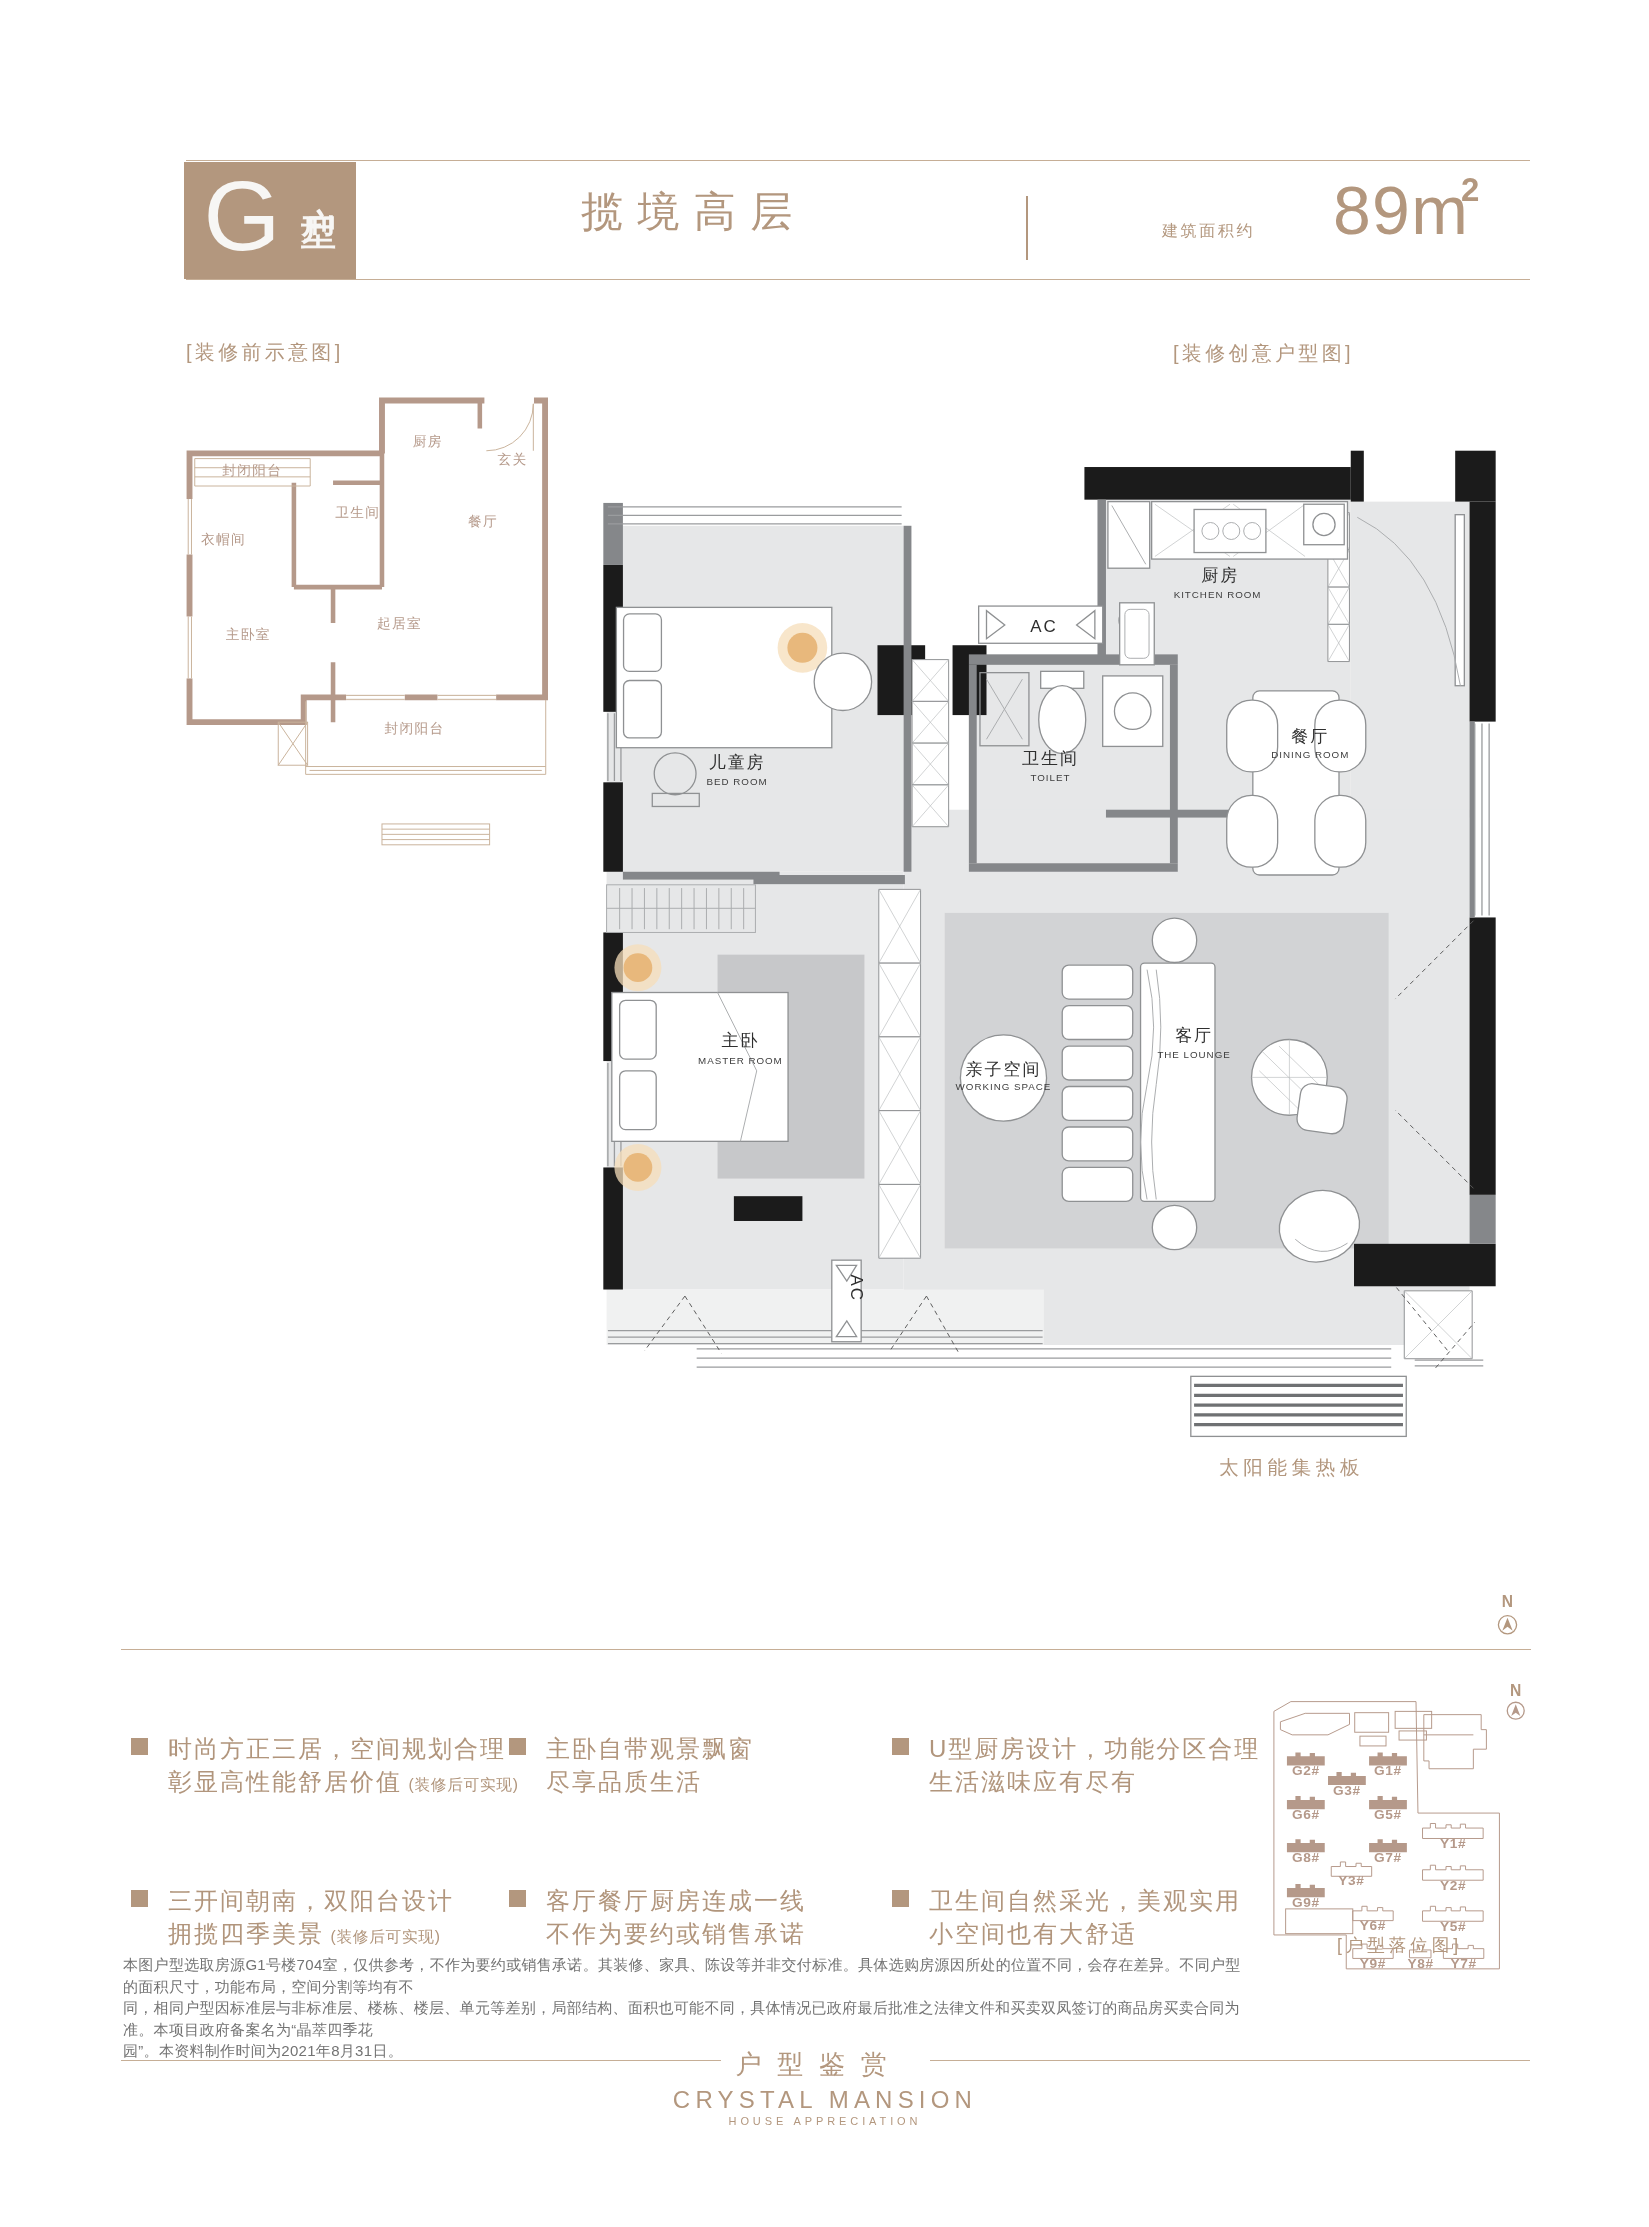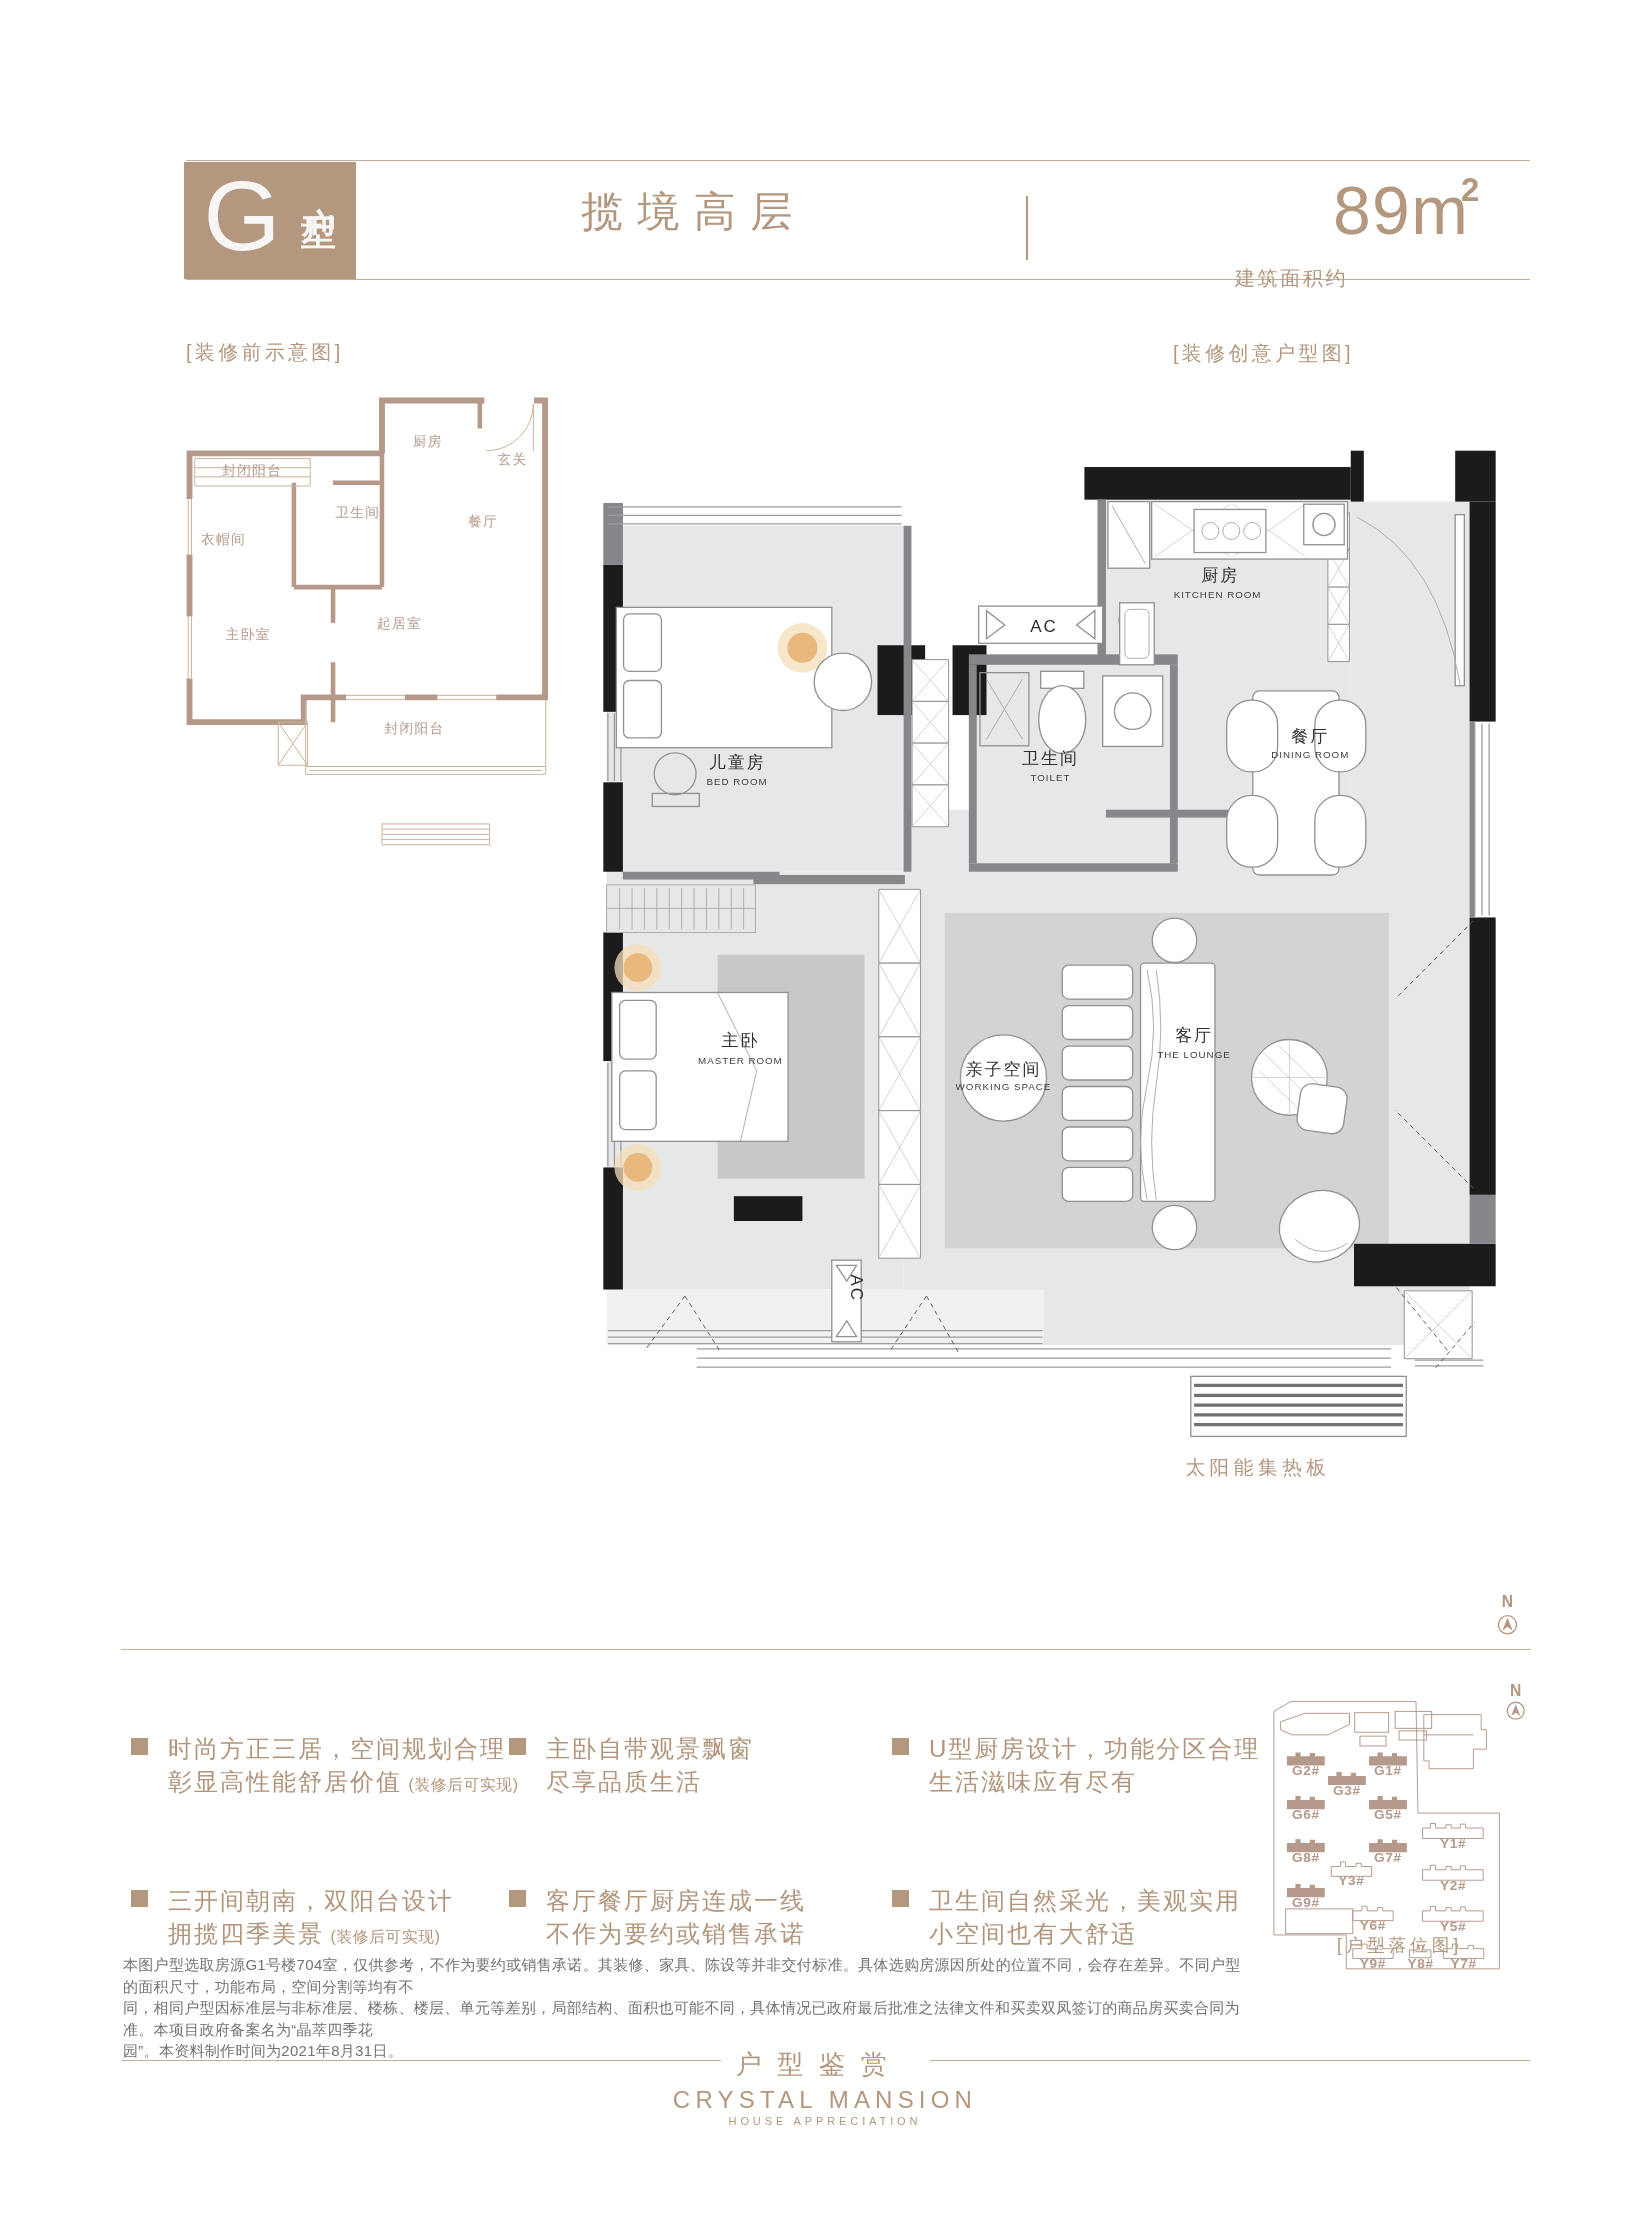--- a/index.html
+++ b/index.html
@@ -8,40 +8,40 @@
   .abs{position:absolute;}
 
   
   .hline{position:absolute;height:1.3px;background:#c6ae96;}
   .badge{position:absolute;left:184px;top:162px;width:172px;height:117px;background:#b3977e;}
   .badge-g{position:absolute;left:19.6px;top:-5.2px;font-size:99px;font-weight:300;color:#f7f6f4;line-height:117px;}
   .badge-hx{position:absolute;right:14.4px;top:15.7px;writing-mode:vertical-rl;font-size:35px;font-weight:600;
             color:#f7f6f4;letter-spacing:9.1px;}
   .title{position:absolute;left:581px;top:184px;font-size:42px;letter-spacing:14.4px;color:#b3977e;font-weight:400;}
   .vdiv{position:absolute;left:1026px;top:196px;width:2px;height:64px;background:#b3977e;}
-  .area-prefix{position:absolute;left:1235px;top:221px;font-size:20px;letter-spacing:2.6px;color:#b3977e;margin-top:44px;}
+  .area-prefix{position:absolute;left:1162px;top:221px;font-size:16px;letter-spacing:2.6px;color:#b3977e;}
   .area-value{position:absolute;left:1333px;top:171px;font-size:68px;font-weight:400;color:#b3977e;letter-spacing:1.3px;}
   .area-sup{position:absolute;left:1461px;top:171px;font-size:33px;font-weight:600;color:#b3977e;}
 
   .sec-label{position:absolute;font-size:20px;letter-spacing:3.3px;color:#b3977e;}
 
   
   .feature{position:absolute;display:flex;}
   .fmark{width:17px;height:17px;background:#b3977e;margin-top:5.2px;flex:0 0 17px;}
   .ftext{margin-left:20px;}
   .fl1{font-size:24px;color:#b1957c;letter-spacing:2px;white-space:nowrap;}
   .fl2{font-size:24px;color:#b1957c;letter-spacing:2px;margin-top:1px;white-space:nowrap;}
   .fnote{font-size:15.7px;letter-spacing:0.7px;margin-left:6.5px;}
 
   .disclaimer{position:absolute;left:123px;top:1954px;width:1129px;font-size:15px;line-height:21.5px;
               color:#737373;letter-spacing:0.3px;}
 
   .sep{position:absolute;left:121px;top:1649px;width:1410px;height:1.3px;background:#c6ae96;}
 
-  .solar-label{position:absolute;left:1170px;top:1454px;width:176px;text-align:center;
+  .solar-label{position:absolute;left:1219px;top:1454px;width:176px;text-align:left;
                font-size:19.6px;letter-spacing:4.6px;color:#b3977e;}
   .site-label{position:absolute;left:1331px;top:1933px;width:137px;text-align:center;
               font-size:17.6px;letter-spacing:3.9px;color:#b3977e;}
 
   
   .fline{position:absolute;top:2060px;height:1.3px;background:#c6ae96;}
   .foot-cn{position:absolute;left:0;right:12px;top:2047px;text-align:center;font-size:26px;
            letter-spacing:15.7px;color:#b3977e;}
   .foot-en{position:absolute;left:0;right:0;top:2086px;text-align:center;font-size:24px;
            letter-spacing:5.2px;color:#b3977e;font-weight:400;}

